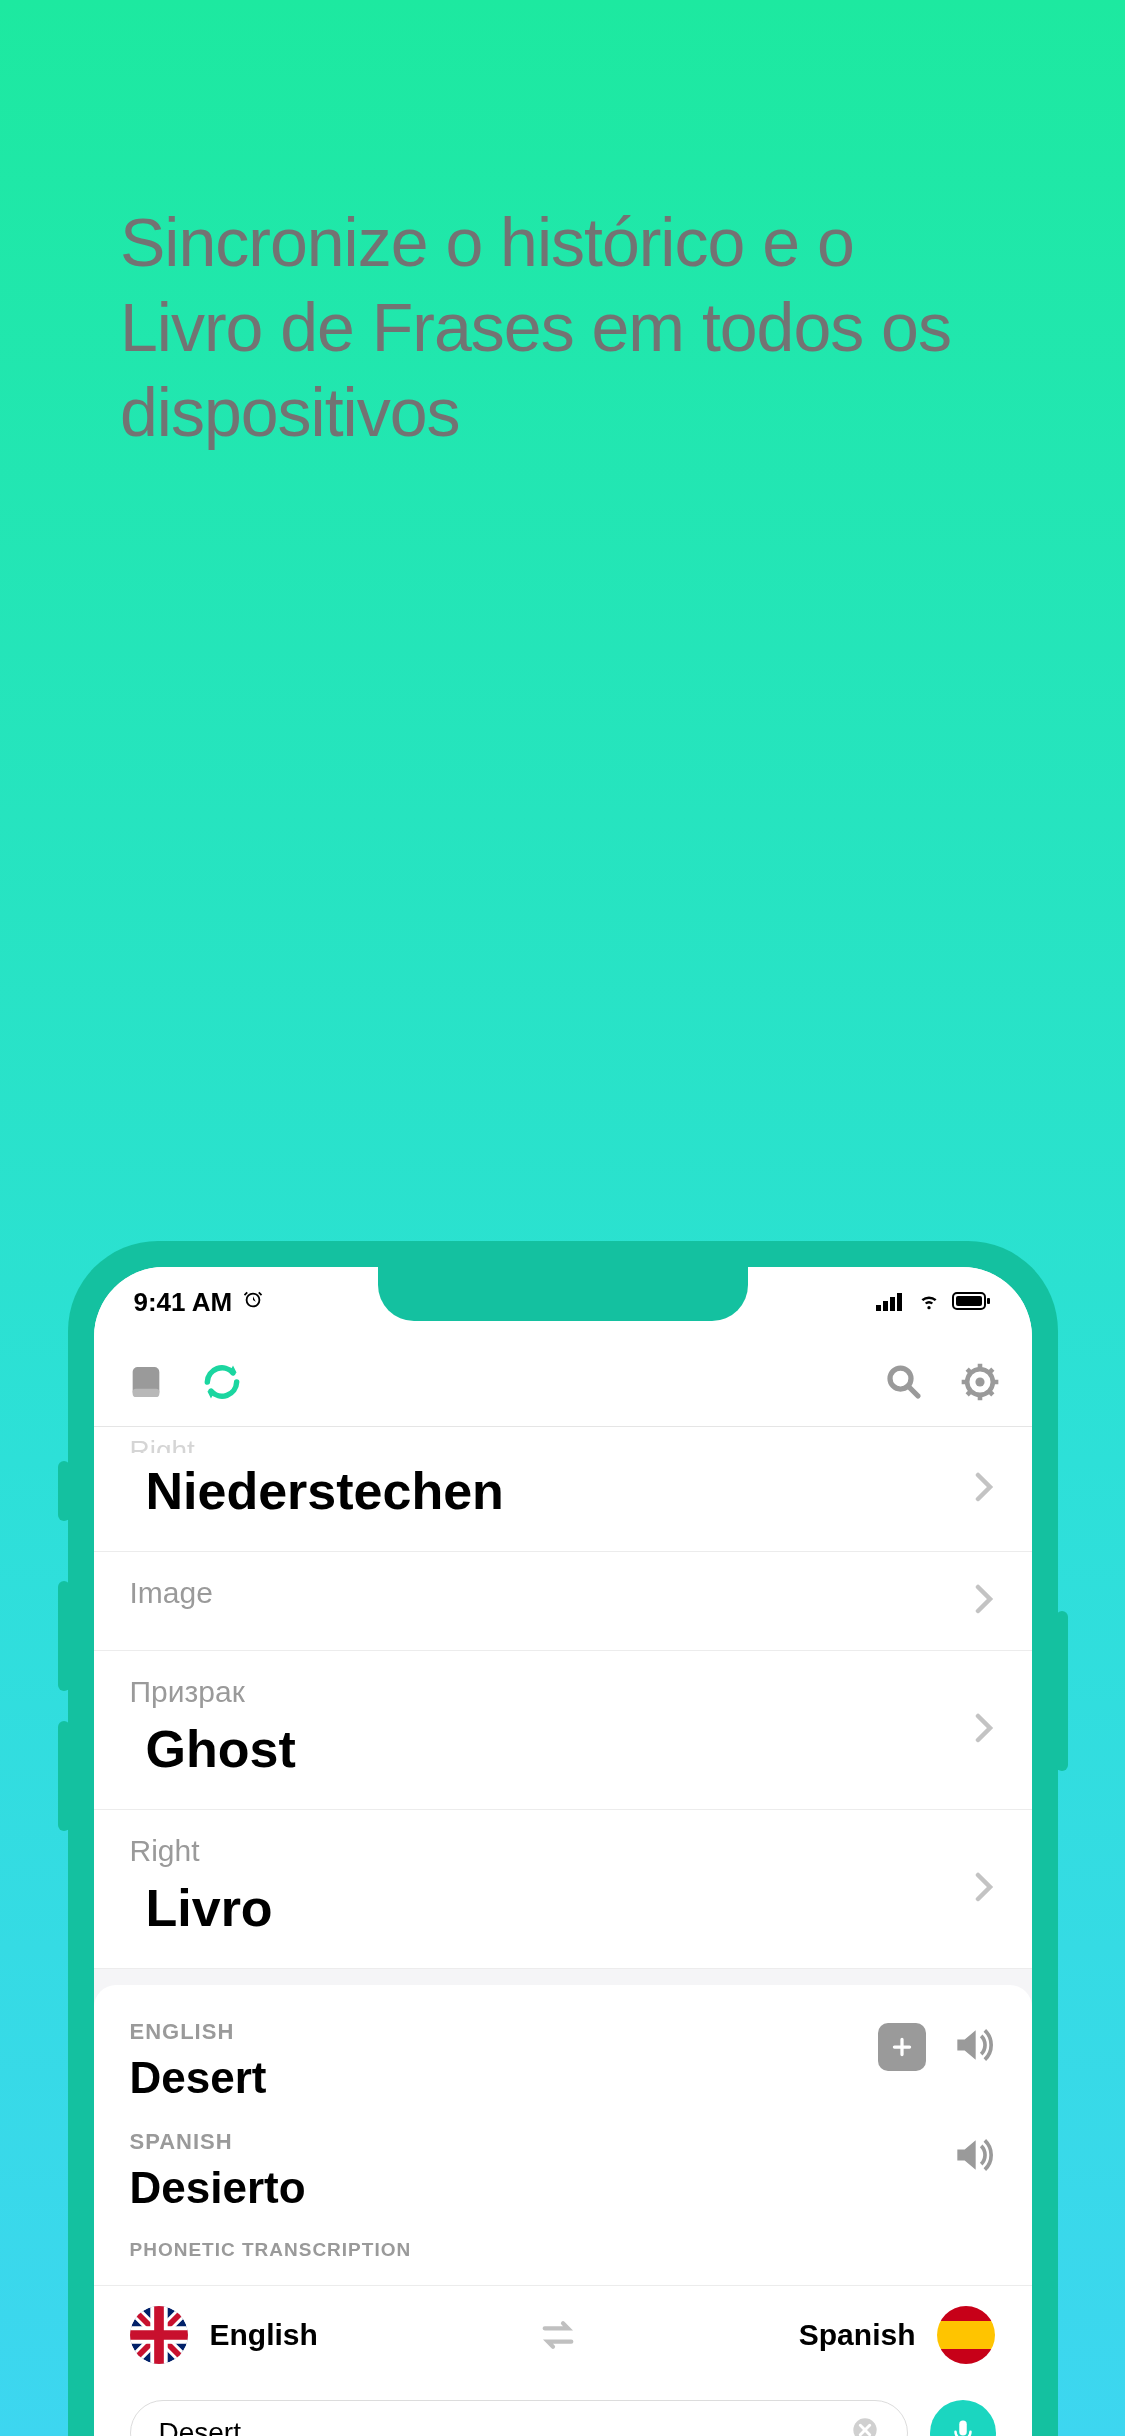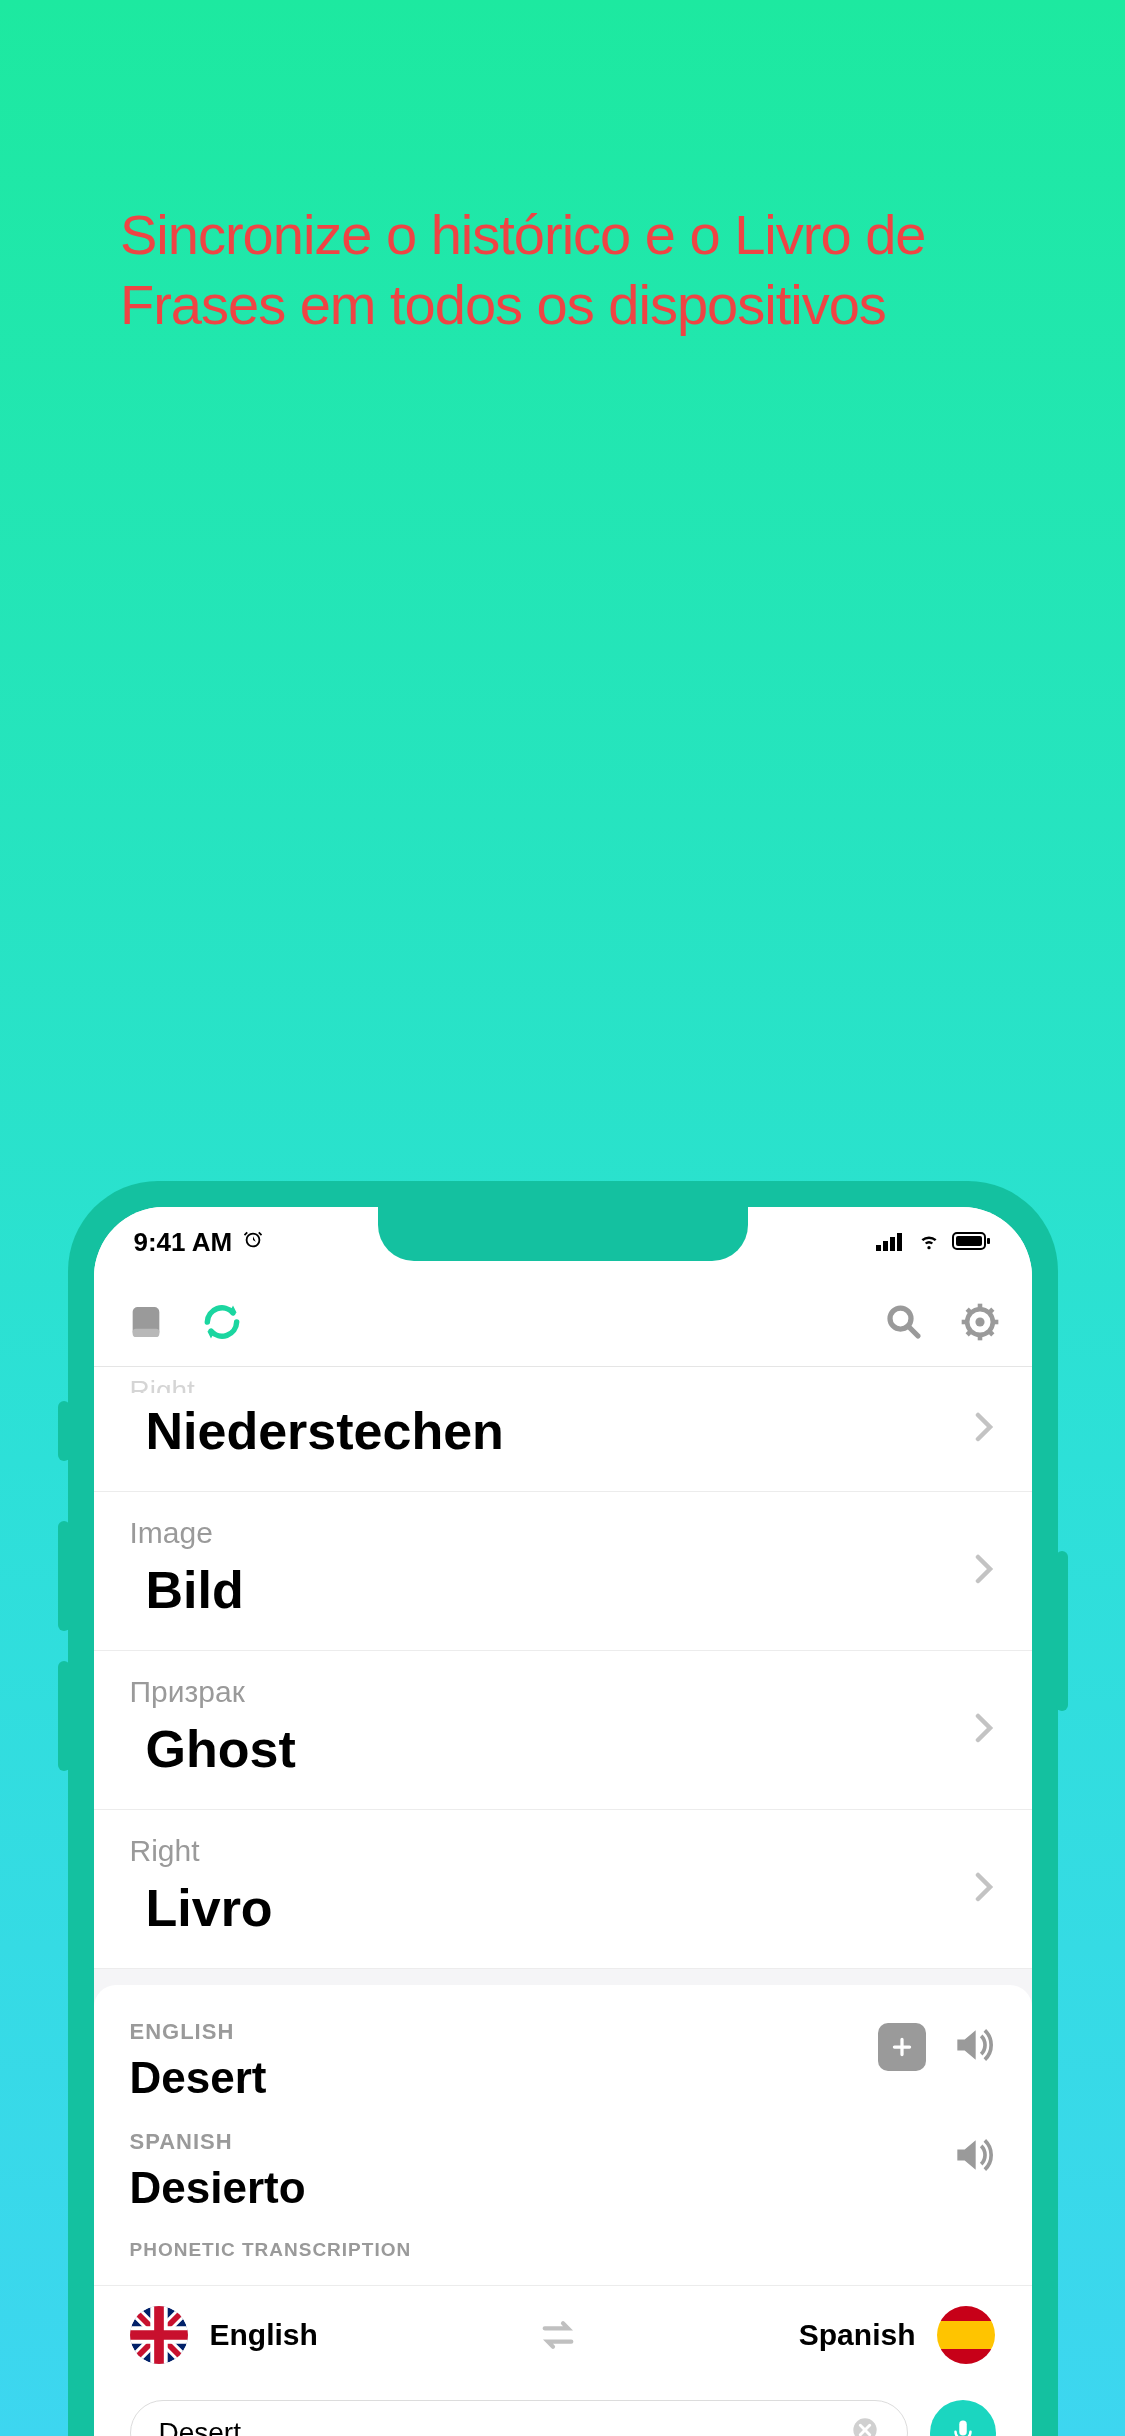--- a/index.html
+++ b/index.html
@@ -5,22 +5,22 @@
 * { margin: 0; padding: 0; box-sizing: border-box; }
 body {
   width: 1125px;
   height: 2436px;
   background: linear-gradient(180deg, #1de9a0 0%, #2de0d8 60%, #3dd6f0 100%);
   font-family: -apple-system, BlinkMacSystemFont, "Segoe UI", Arial, sans-serif;
   overflow: hidden;
   position: relative;
 }
 .headline {
-  color: #ef4444;
-  font-size: 56px;
+  color: #737373;
+  font-size: 68px;
   font-weight: 400;
   padding: 200px 120px 0 120px;
   line-height: 1.25;
   letter-spacing: -1px;
 }
 .phone-wrap {
   position: absolute;
   bottom: -60px;
   left: 50%;
   transform: translateX(-50%);
@@ -251,21 +251,20 @@
           <div class="row-src">Right</div>
           <div class="row-trg">Niederstechen</div>
           <span class="chevron">
             <svg width="20" height="30" viewBox="0 0 12 20">
                 <path d="M2 2l8 8-8 8" fill="none" stroke="#c3c3c3" stroke-width="3" stroke-linecap="round"></path>
               </svg>
           </span>
         </div>
         <div class="list-row">
           <div class="row-src">Image</div>
-          <div class="row-trg">Bild</div>
           <span class="chevron">
             <svg width="20" height="30" viewBox="0 0 12 20">
                 <path d="M2 2l8 8-8 8" fill="none" stroke="#c3c3c3" stroke-width="3" stroke-linecap="round"></path>
               </svg>
           </span>
         </div>
         <div class="list-row">
           <div class="row-src">Призрак</div>
           <div class="row-trg">Ghost</div>
           <span class="chevron">

